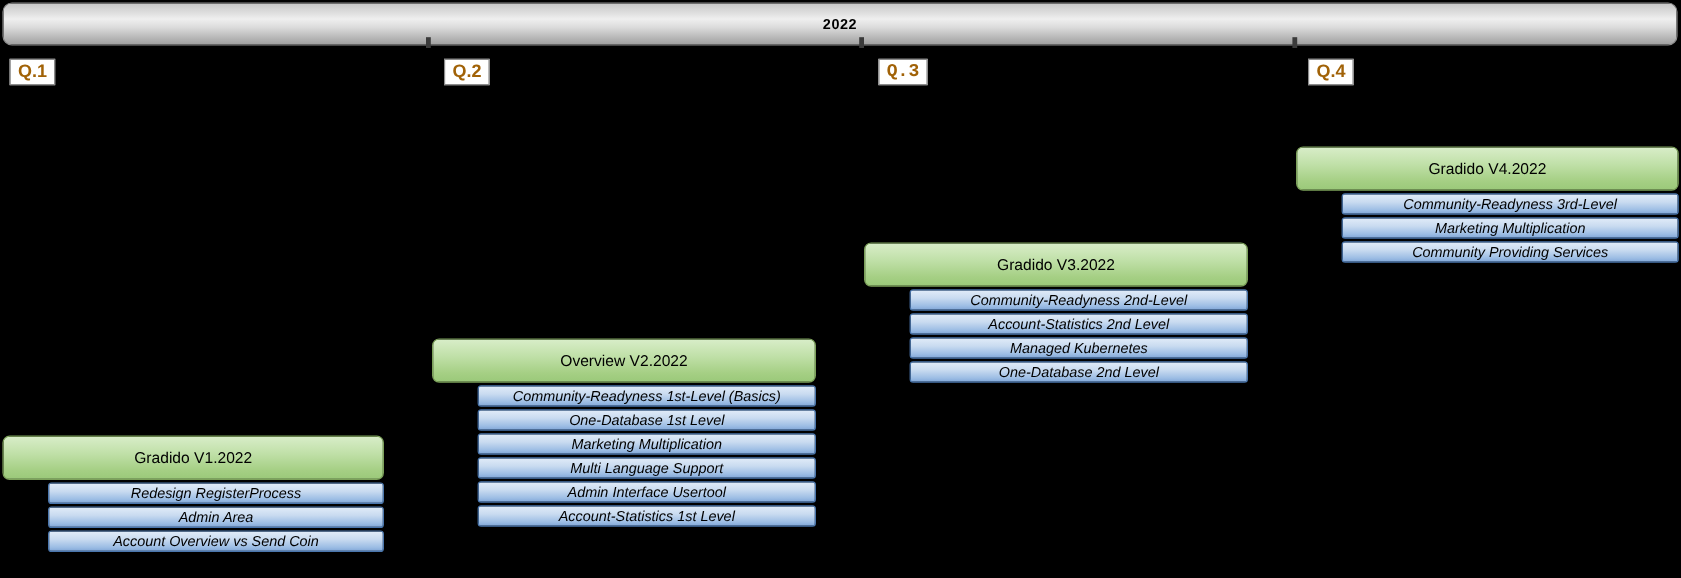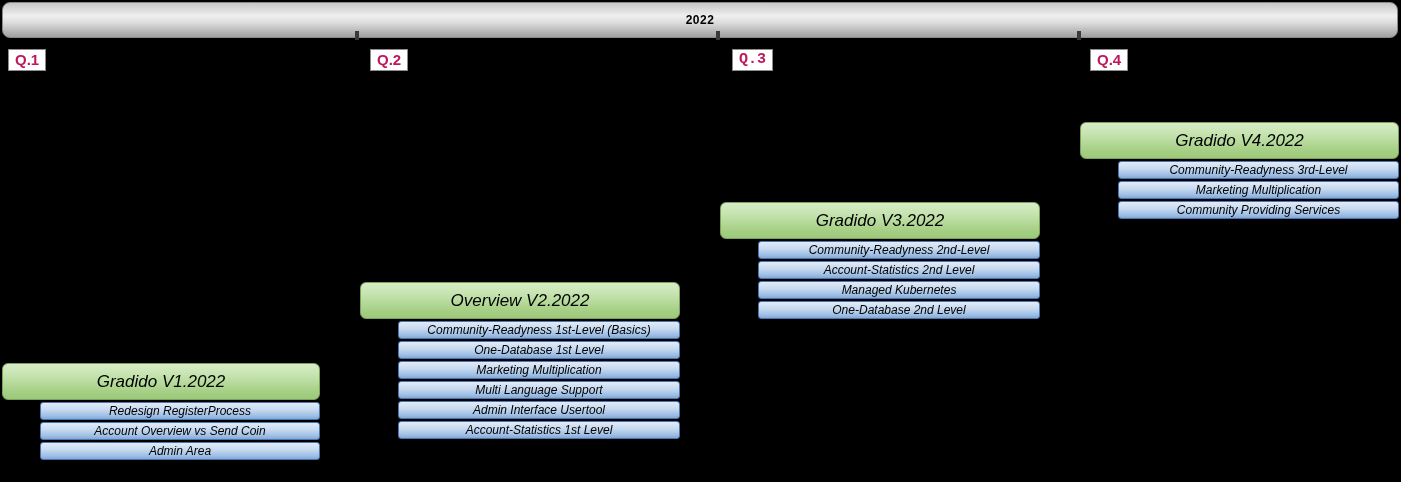--- a/index.html
+++ b/index.html
@@ -43,21 +43,21 @@
     background: #3a3a3a;
   }
   
   .qlabel {
     position: absolute;
     top: 49px;
     height: 22px;
     box-sizing: border-box;
     background: #ffffff;
     border: 1px solid #8c8c8c;
-    color: #be185d;
+    color: #a16207;
     font-size: 15px;
     font-weight: bold;
     line-height: 20px;
     padding: 0 6px;
   }
   
   .group {
     position: absolute;
     box-sizing: border-box;
   }
@@ -67,23 +67,22 @@
     height: 37px;
     border: 1px solid #7ca15a;
     border-radius: 6px;
     background: linear-gradient(180deg, #d8edc8 0%, #c0e0a8 40%, #a5cf84 80%, #9bc97a 100%);
     display: flex;
     align-items: center;
     justify-content: center;
     margin-bottom: 2px;
   }
   .milestone-text {
-    font-size: 17px;
+    font-size: 13px;
     color: #000;
-    font-style: italic;
   }
   .item {
     box-sizing: border-box;
     margin-left: 38px;
     height: 18px;
     margin-bottom: 2px;
     border: 1px solid #4a76ad;
     border-radius: 3px;
     background: linear-gradient(180deg, #e0ebf8 0%, #c9dbf0 40%, #9cbde4 82%, #84a9d9 100%);
     display: flex;
@@ -108,24 +107,24 @@
   <div id="groups">
       <div class="qlabel" style="left: 8px;">Q.1</div>
       <div class="group" style="left: 2px; top: 363px; width: 318px;">
         <div class="milestone">
           <span class="milestone-text">Gradido V1.2022</span>
         </div>
         <div class="item">
           <span class="item-text">Redesign RegisterProcess</span>
         </div>
         <div class="item">
-          <span class="item-text">Account Overview vs Send Coin</span>
+          <span class="item-text">Admin Area</span>
         </div>
         <div class="item">
-          <span class="item-text">Admin Area</span>
+          <span class="item-text">Account Overview vs Send Coin</span>
         </div>
       </div>
       <div class="tick" style="left: 355px;"></div>
       <div class="qlabel" style="left: 370px;">Q.2</div>
       <div class="group" style="left: 360px; top: 282px; width: 320px;">
         <div class="milestone">
           <span class="milestone-text">Overview V2.2022</span>
         </div>
         <div class="item">
           <span class="item-text">Community-Readyness 1st-Level (Basics)</span>

